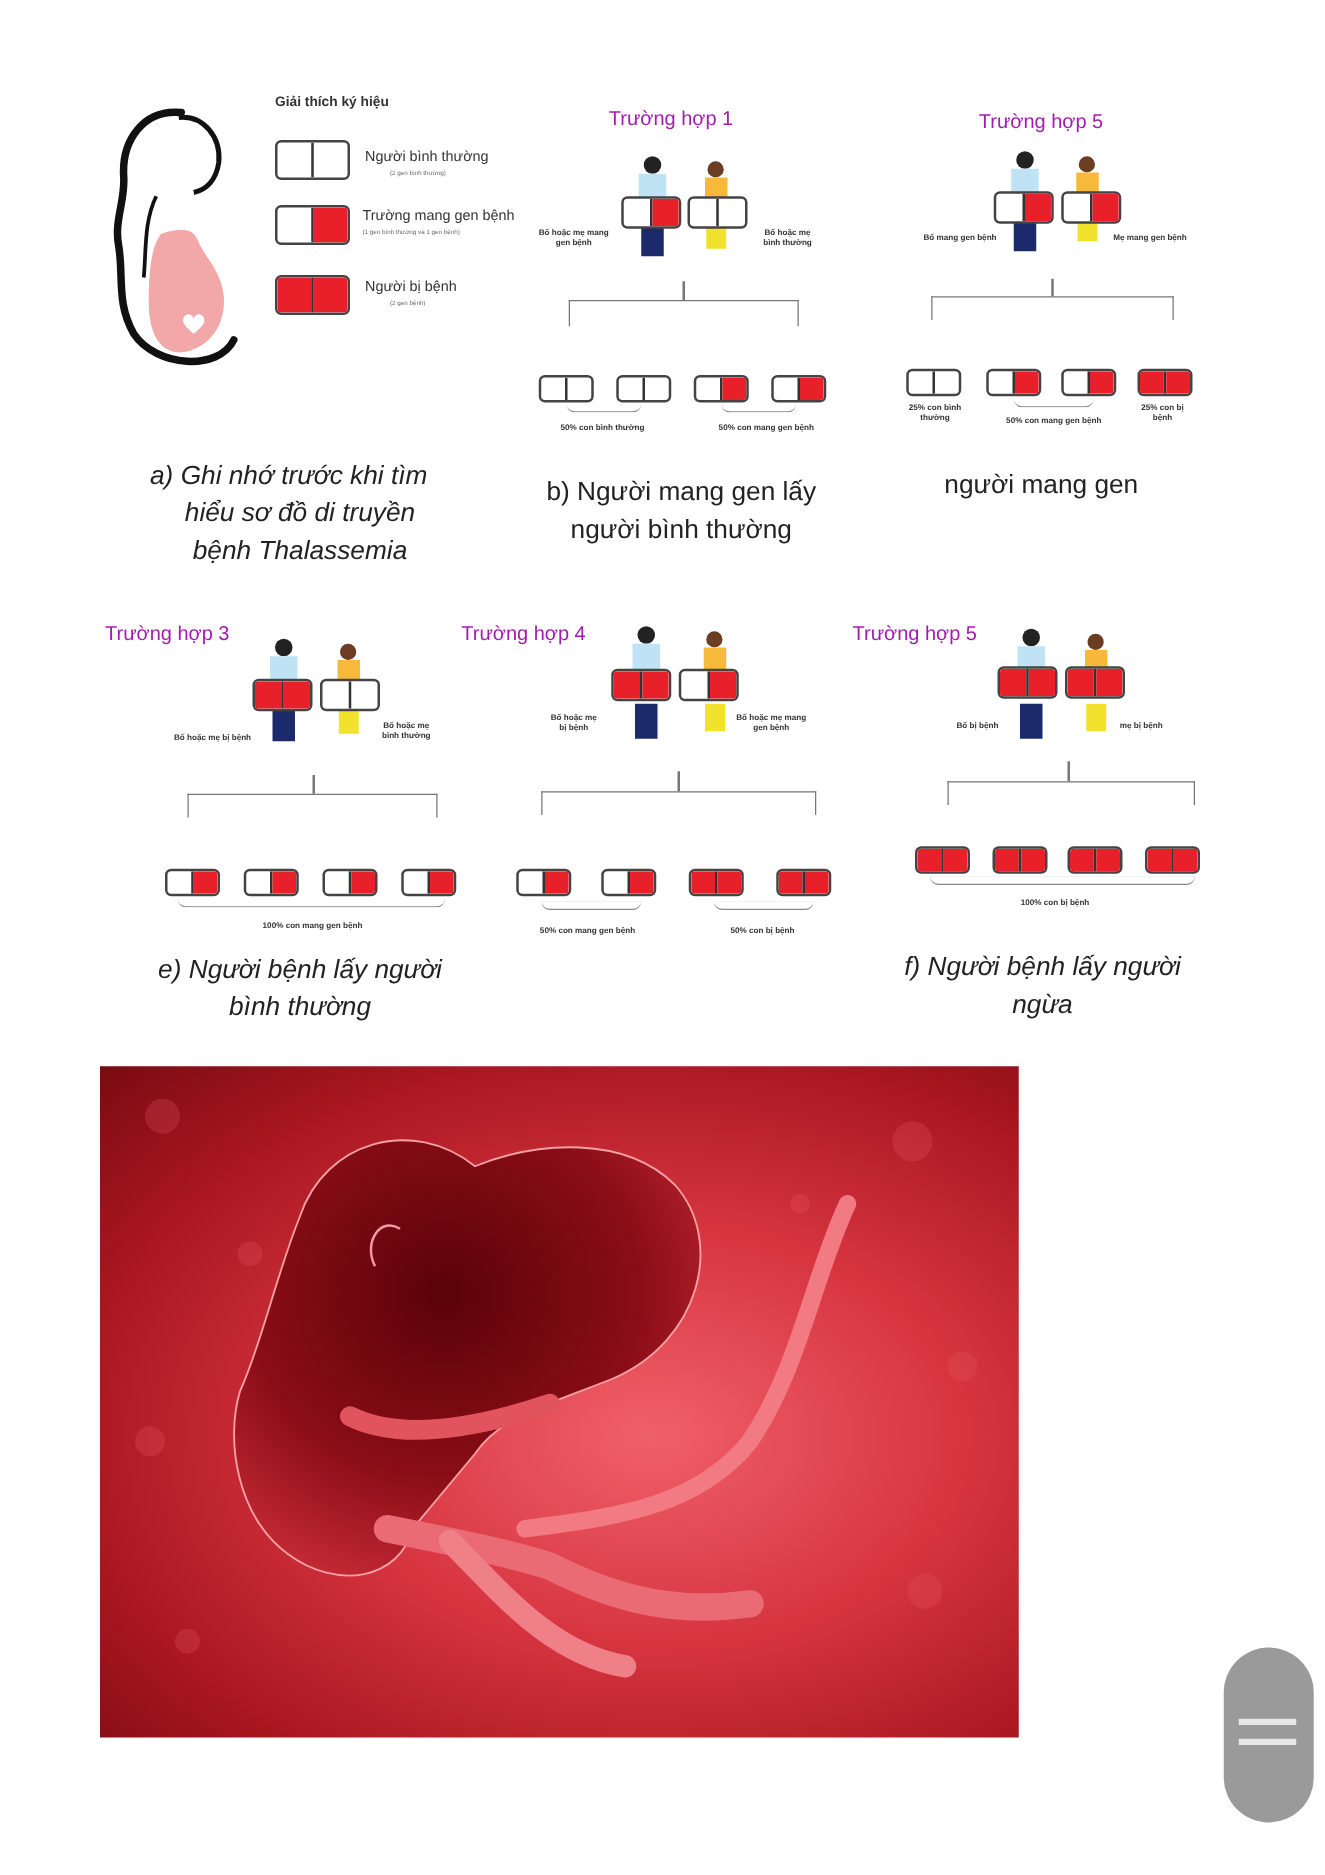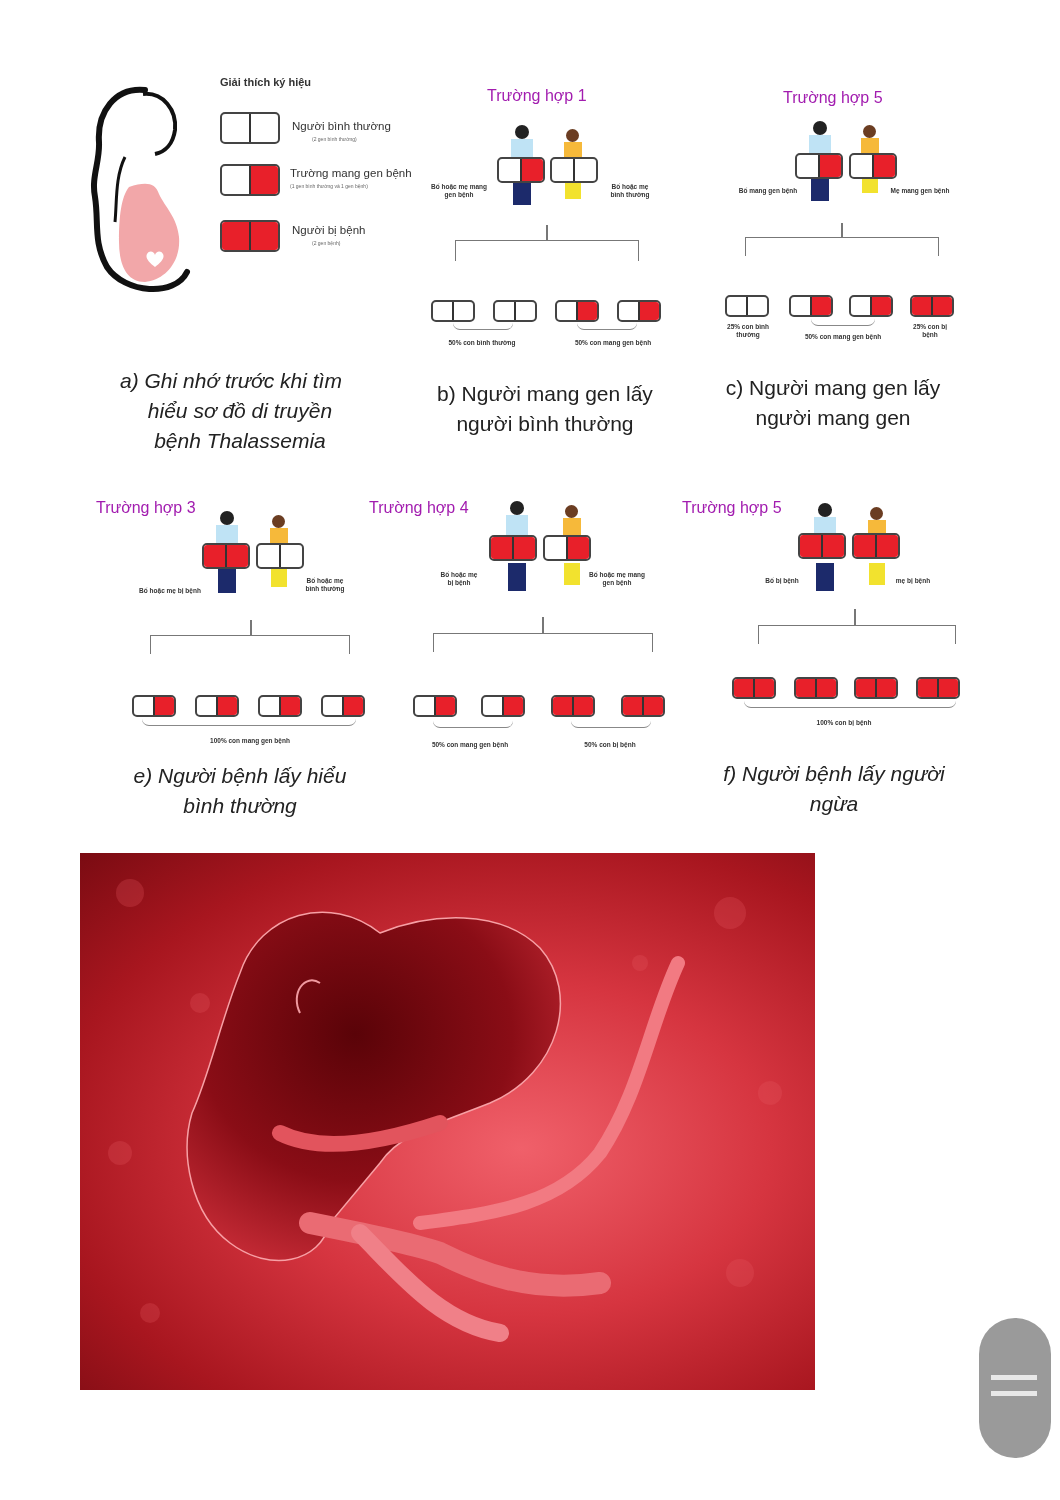--- a/index.html
+++ b/index.html
@@ -169,27 +169,26 @@
   <div class="gene" style="left:195px;top:210px;">
       <span class="h r"></span>
       <span class="mid"></span>
       <span class="h r"></span>
     </div>
   <div class="abs tiny" style="left:0px;top:238px;width:66px;">25% con bình thường</div>
   <div class="brace" style="left:96px;top:234px;width:64px;"></div>
   <div class="abs tiny" style="left:78px;top:248px;width:100px;">50% con mang gen bệnh</div>
   <div class="abs tiny" style="left:190px;top:238px;width:50px;">25% con bị bệnh</div>
   <div class="abs caption" style="left:-12px;top:288px;width:260px;">
-    <div>c) Người mang gen lấy</div>
     <div>người mang gen</div>
   </div>
 </div>
 
 <div class="abs case" style="left:80px;top:495px;width:290px;height:330px;">
-  <div class="abs panel-title" style="left:4px;top:4px;margin-left:12px;">Trường hợp 3</div>
+  <div class="abs panel-title" style="left:4px;top:4px;">Trường hợp 3</div>
   <div class="abs" style="left:132px;top:16px;width:30px;height:96px;">
     <div style="position:absolute;left:8px;top:0;width:14px;height:14px;border-radius:50%;background:#222;"></div>
     <div style="position:absolute;left:4px;top:14px;width:22px;height:22px;background:#bfe3f5;"></div>
     <div style="position:absolute;left:6px;top:52px;width:18px;height:30px;background:#1c2a6b;"></div>
   </div>
   <div class="abs" style="left:186px;top:20px;width:26px;height:92px;">
     <div style="position:absolute;left:6px;top:0;width:13px;height:13px;border-radius:50%;background:#6b3d22;"></div>
     <div style="position:absolute;left:4px;top:13px;width:18px;height:22px;background:#f6b93a;"></div>
     <div style="position:absolute;left:5px;top:50px;width:16px;height:22px;background:#f2e22e;"></div>
   </div>
@@ -223,21 +222,21 @@
       <span class="h r"></span>
     </div>
   <div class="gene" style="left:241px;top:200px;">
       <span class="h"></span>
       <span class="mid"></span>
       <span class="h r"></span>
     </div>
   <div class="brace" style="left:62px;top:224px;width:214px;"></div>
   <div class="abs tiny" style="left:110px;top:242px;width:120px;">100% con mang gen bệnh</div>
   <div class="abs caption it" style="left:30px;top:266px;width:260px;">
-    <div>e) Người bệnh lấy hiểu</div>
+    <div>e) Người bệnh lấy người</div>
     <div>bình thường</div>
   </div>
 </div>
 
 <div class="abs case" style="left:365px;top:495px;width:310px;height:330px;">
   <div class="abs panel-title" style="left:4px;top:4px;">Trường hợp 4</div>
   <div class="abs" style="left:137px;top:6px;width:30px;height:96px;">
     <div style="position:absolute;left:8px;top:0;width:14px;height:14px;border-radius:50%;background:#222;"></div>
     <div style="position:absolute;left:4px;top:14px;width:22px;height:22px;background:#bfe3f5;"></div>
     <div style="position:absolute;left:6px;top:62px;width:18px;height:28px;background:#1c2a6b;"></div>

